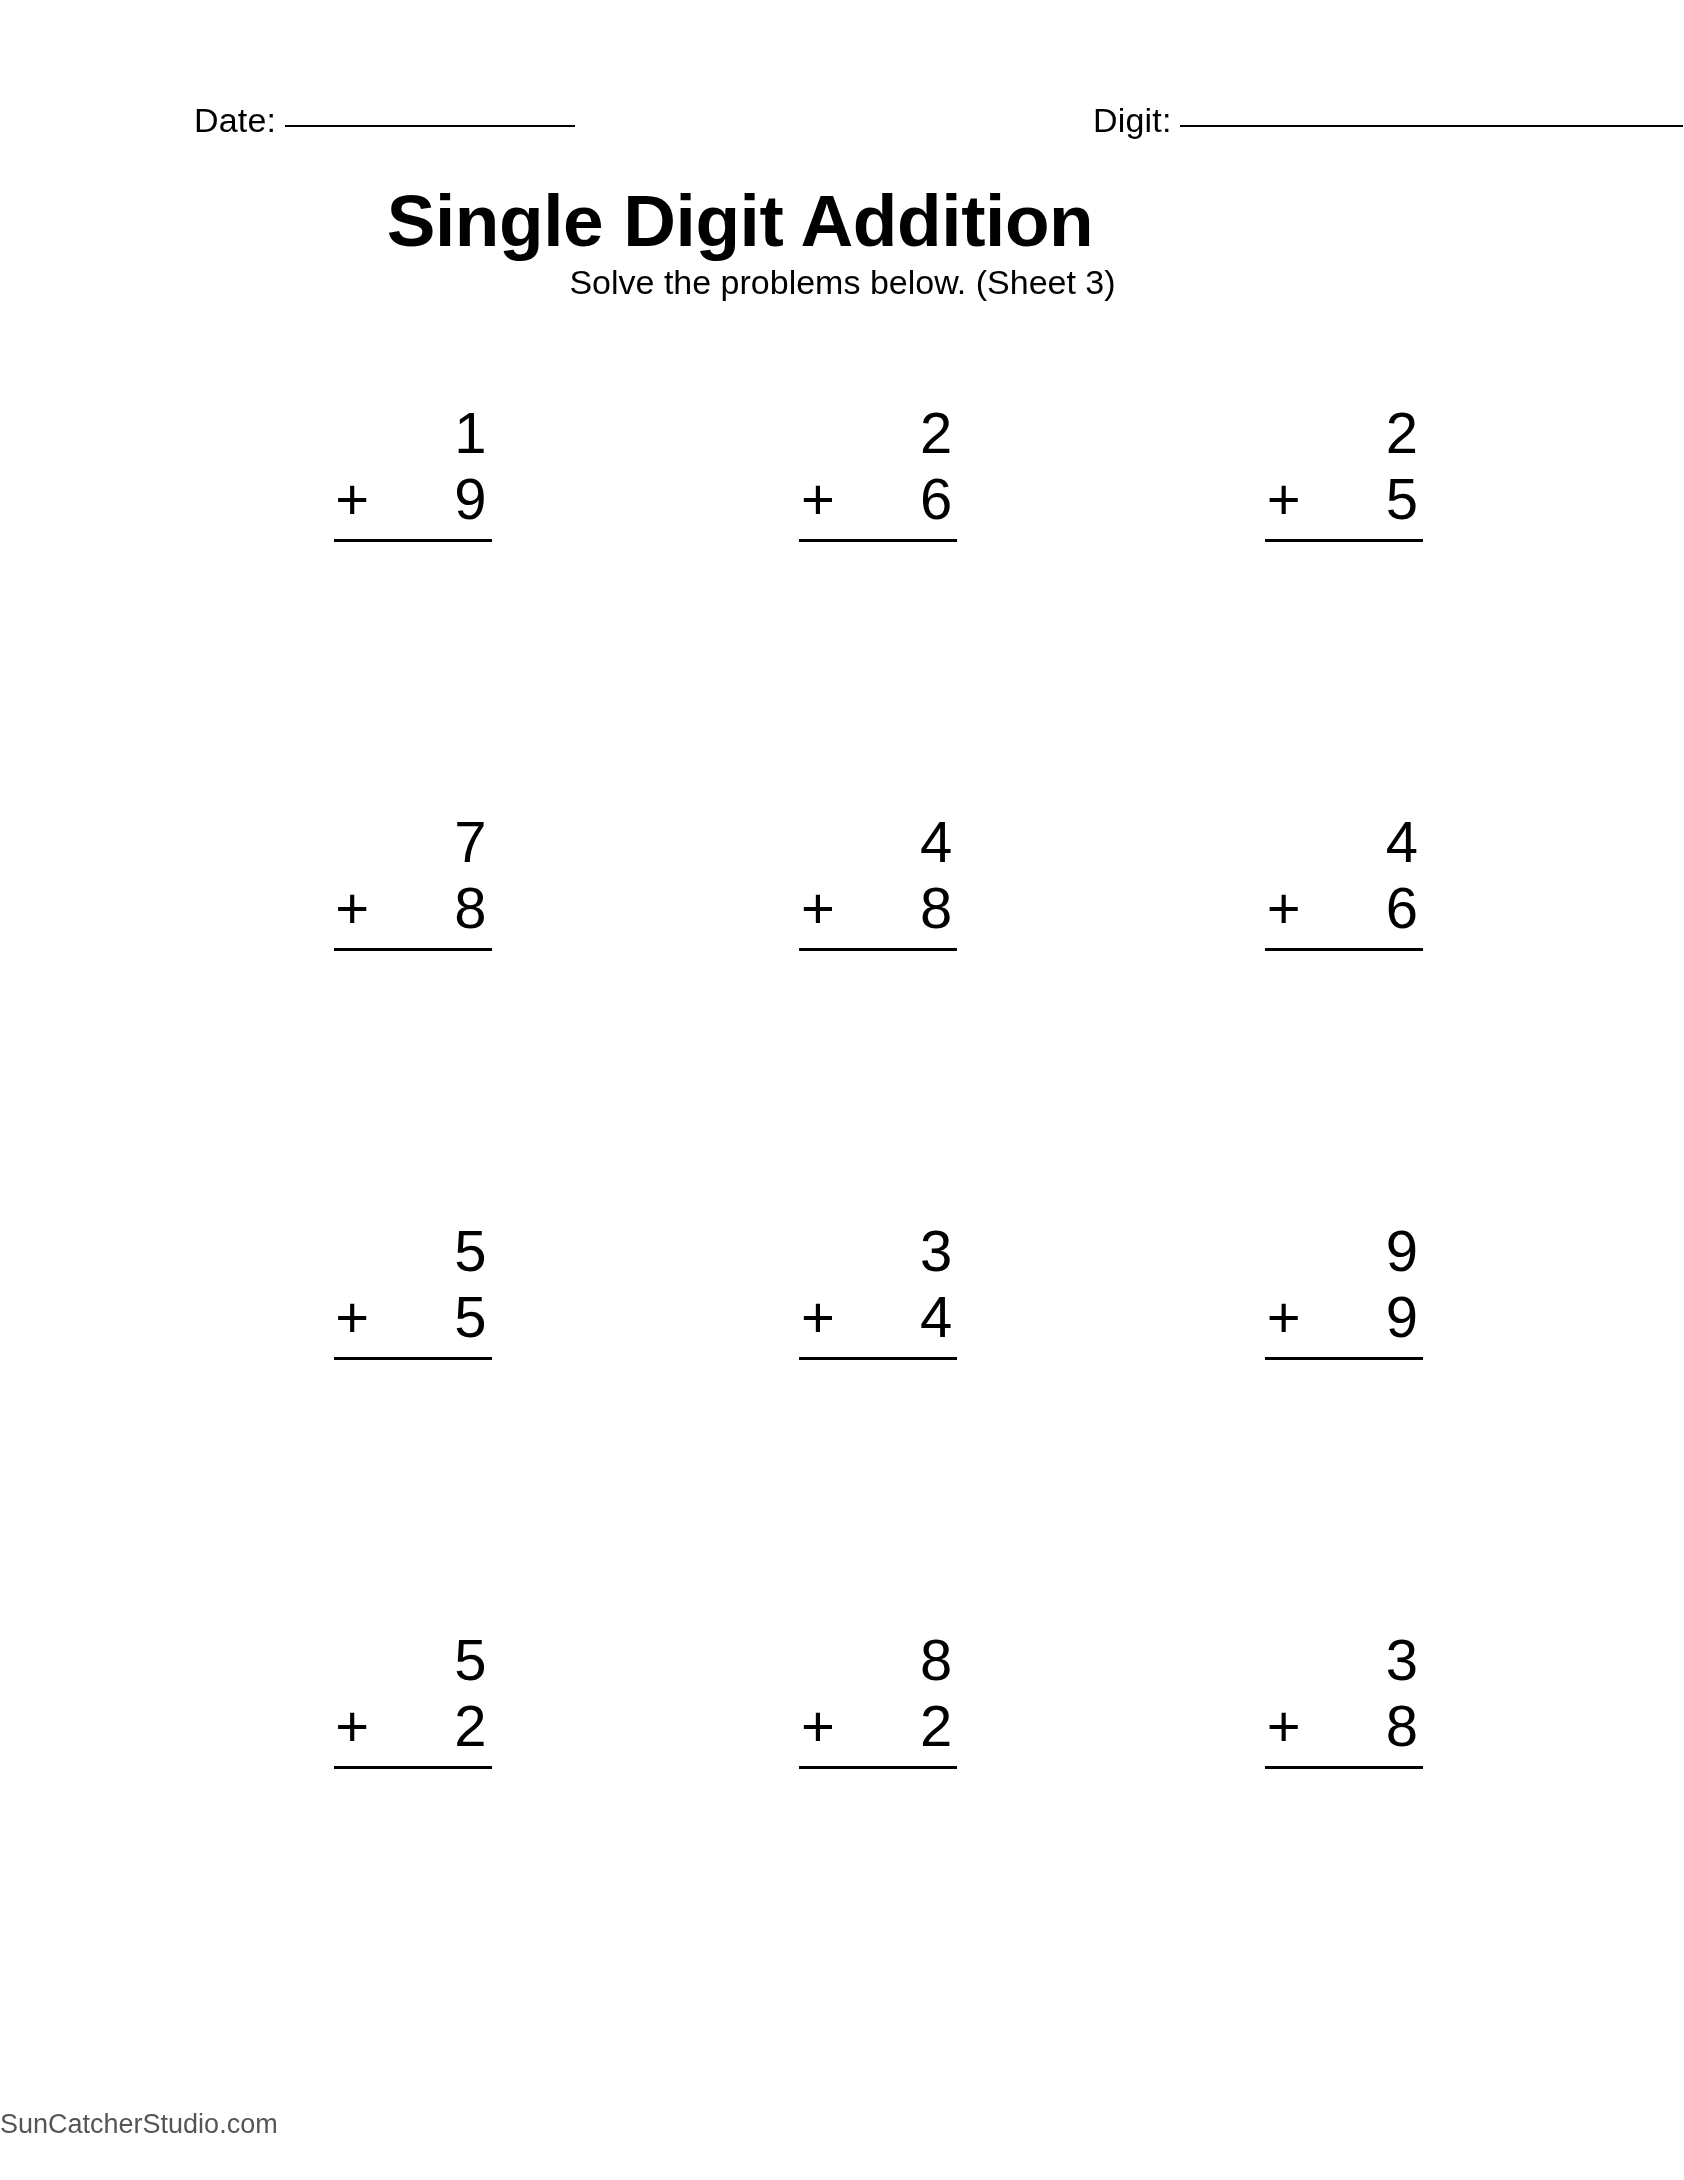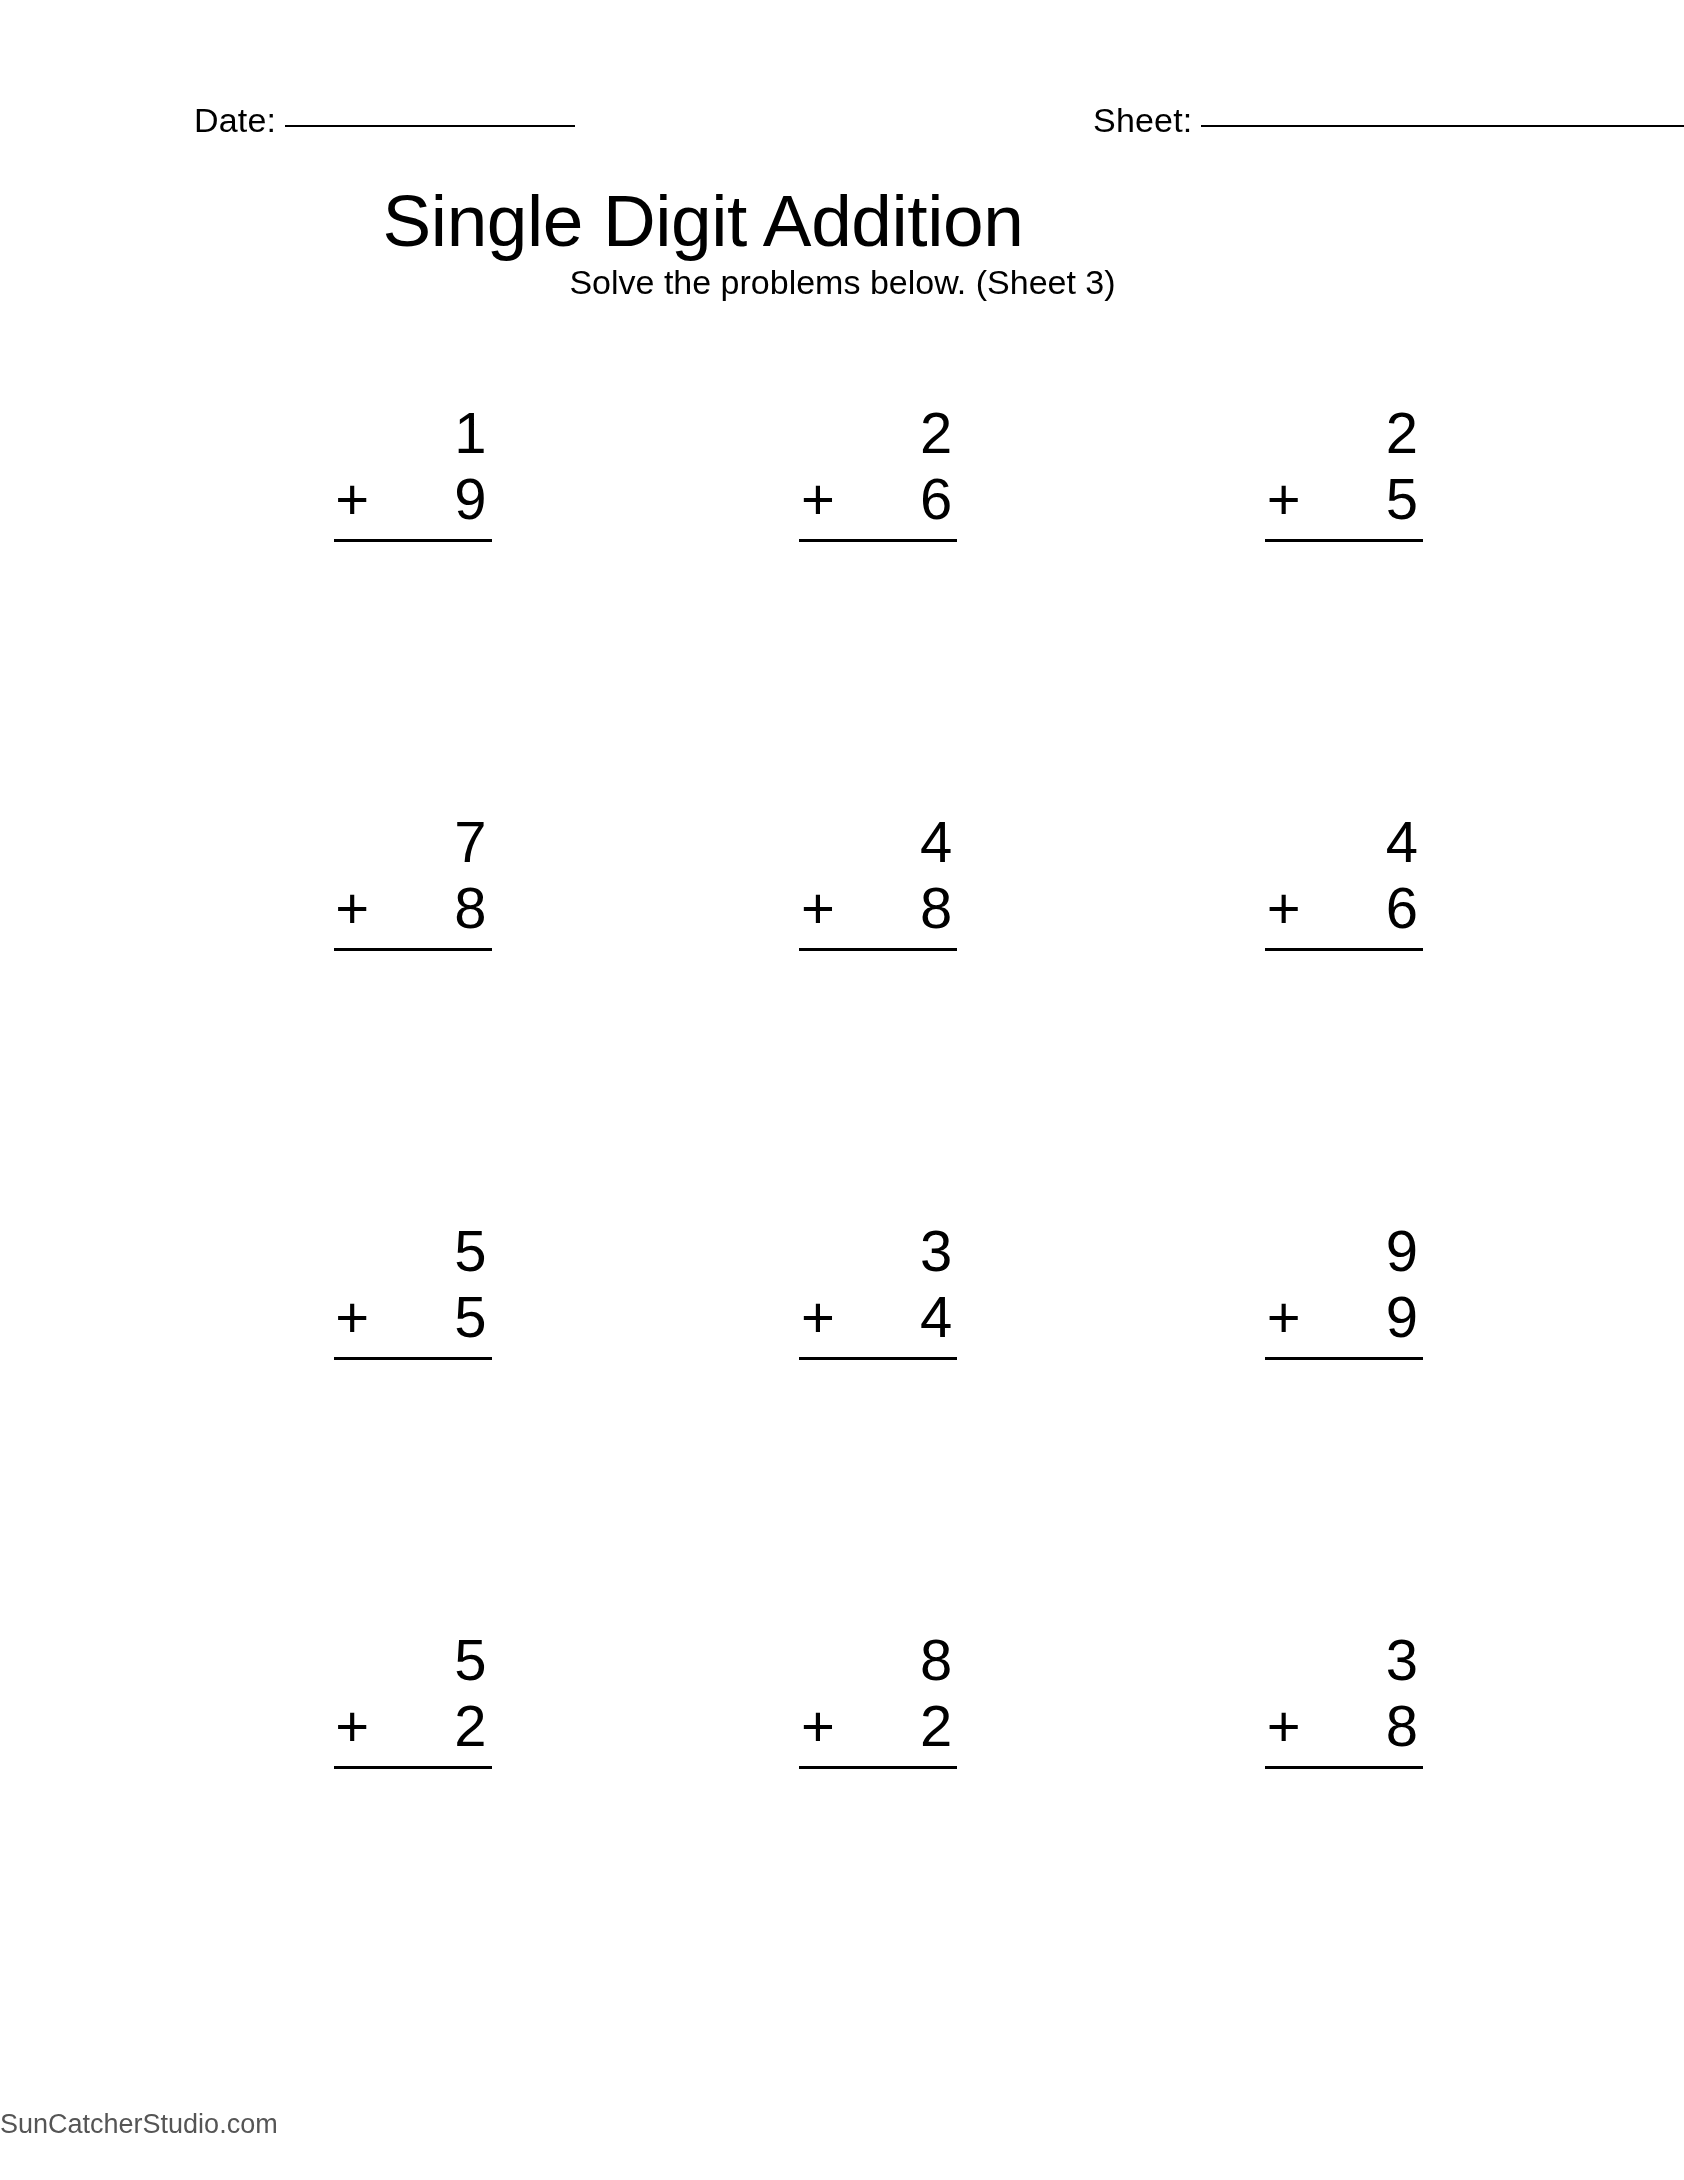--- a/index.html
+++ b/index.html
@@ -57,22 +57,23 @@
   .line-name { width: 503px; }
 
   
   .title {
     position: absolute;
     top: 179px;
     left: 0;
     width: 1406px;
     text-align: center;
     font-size: 73px;
-    font-weight: normal;
+    font-weight: bold;
     letter-spacing: -0.4px;
+    padding-left: 37px;
   }
   .subtitle {
     position: absolute;
     top: 263px;
     left: 0;
     width: 1685px;
     text-align: center;
     font-size: 34px;
     font-weight: normal;
   }
@@ -139,21 +140,21 @@
 <body>
 
 <div class="sheet">
 
   <div class="field-row">
     <div class="field field-date">
       <span class="field-label">Date:</span>
       <span class="field-line line-date"></span>
     </div>
     <div class="field field-name">
-      <span class="field-label">Sheet:</span>
+      <span class="field-label">Digit:</span>
       <span class="field-line line-name"></span>
     </div>
   </div>
 
   <div class="title">Single Digit Addition</div>
   <div class="subtitle">Solve the problems below. (Sheet 3)</div>
 
   <div class="grid">
 
     <div class="problem">

